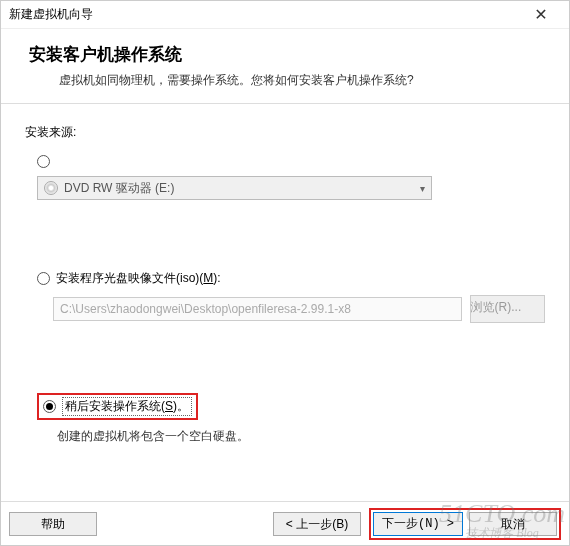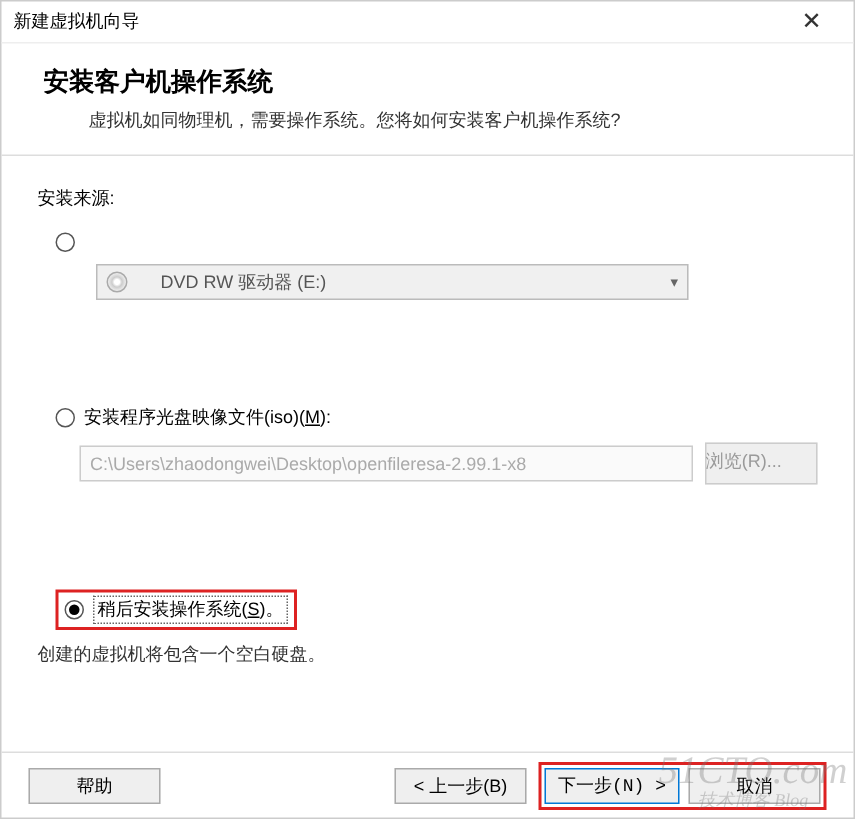--- a/index.html
+++ b/index.html
@@ -78,31 +78,30 @@
   .radio.selected::after {
     content: "";
     width: 7px;
     height: 7px;
     border-radius: 50%;
     background: #000;
   }
   .radio-label { }
   .radio-label .u { text-decoration: underline; }
   .combo {
-    margin-left: 39px;
+    margin-left: 12px;
     width: 395px;
     height: 24px;
     border: 1px solid #bbb;
     background: #f0f0f0;
     display: flex;
     align-items: center;
     padding: 0 6px;
     color: #555;
     font-size: 12px;
-    gap: 16px;
   }
   .combo .disc-icon {
     width: 14px;
     height: 14px;
     margin-right: 6px;
     background: radial-gradient(circle, #fff 20%, #ccc 40%, #eee 70%);
     border-radius: 50%;
     border: 1px solid #aaa;
   }
   .combo .val { flex: 1; }
@@ -141,31 +140,32 @@
     border: 2px solid #d22;
     padding: 2px 4px;
     display: inline-flex;
     align-items: center;
   }
   .focus-dotted {
     border: 1px dotted #666;
     padding: 0 2px;
   }
   .hint {
+    margin-left: 32px;
     margin-top: 6px;
     color: #333;
   }
   .opt2 { margin-top: 70px; }
   .opt3 { margin-top: 70px; }
   .footer {
     border-top: 1px solid #ddd;
     height: 44px;
     display: flex;
     align-items: center;
-    padding: 0 18px;
+    padding: 0 8px;
     gap: 8px;
   }
   .btn {
     min-width: 88px;
     height: 24px;
     border: 1px solid #aaa;
     background: #efefef;
     text-align: center;
     line-height: 22px;
     font-size: 12px;

